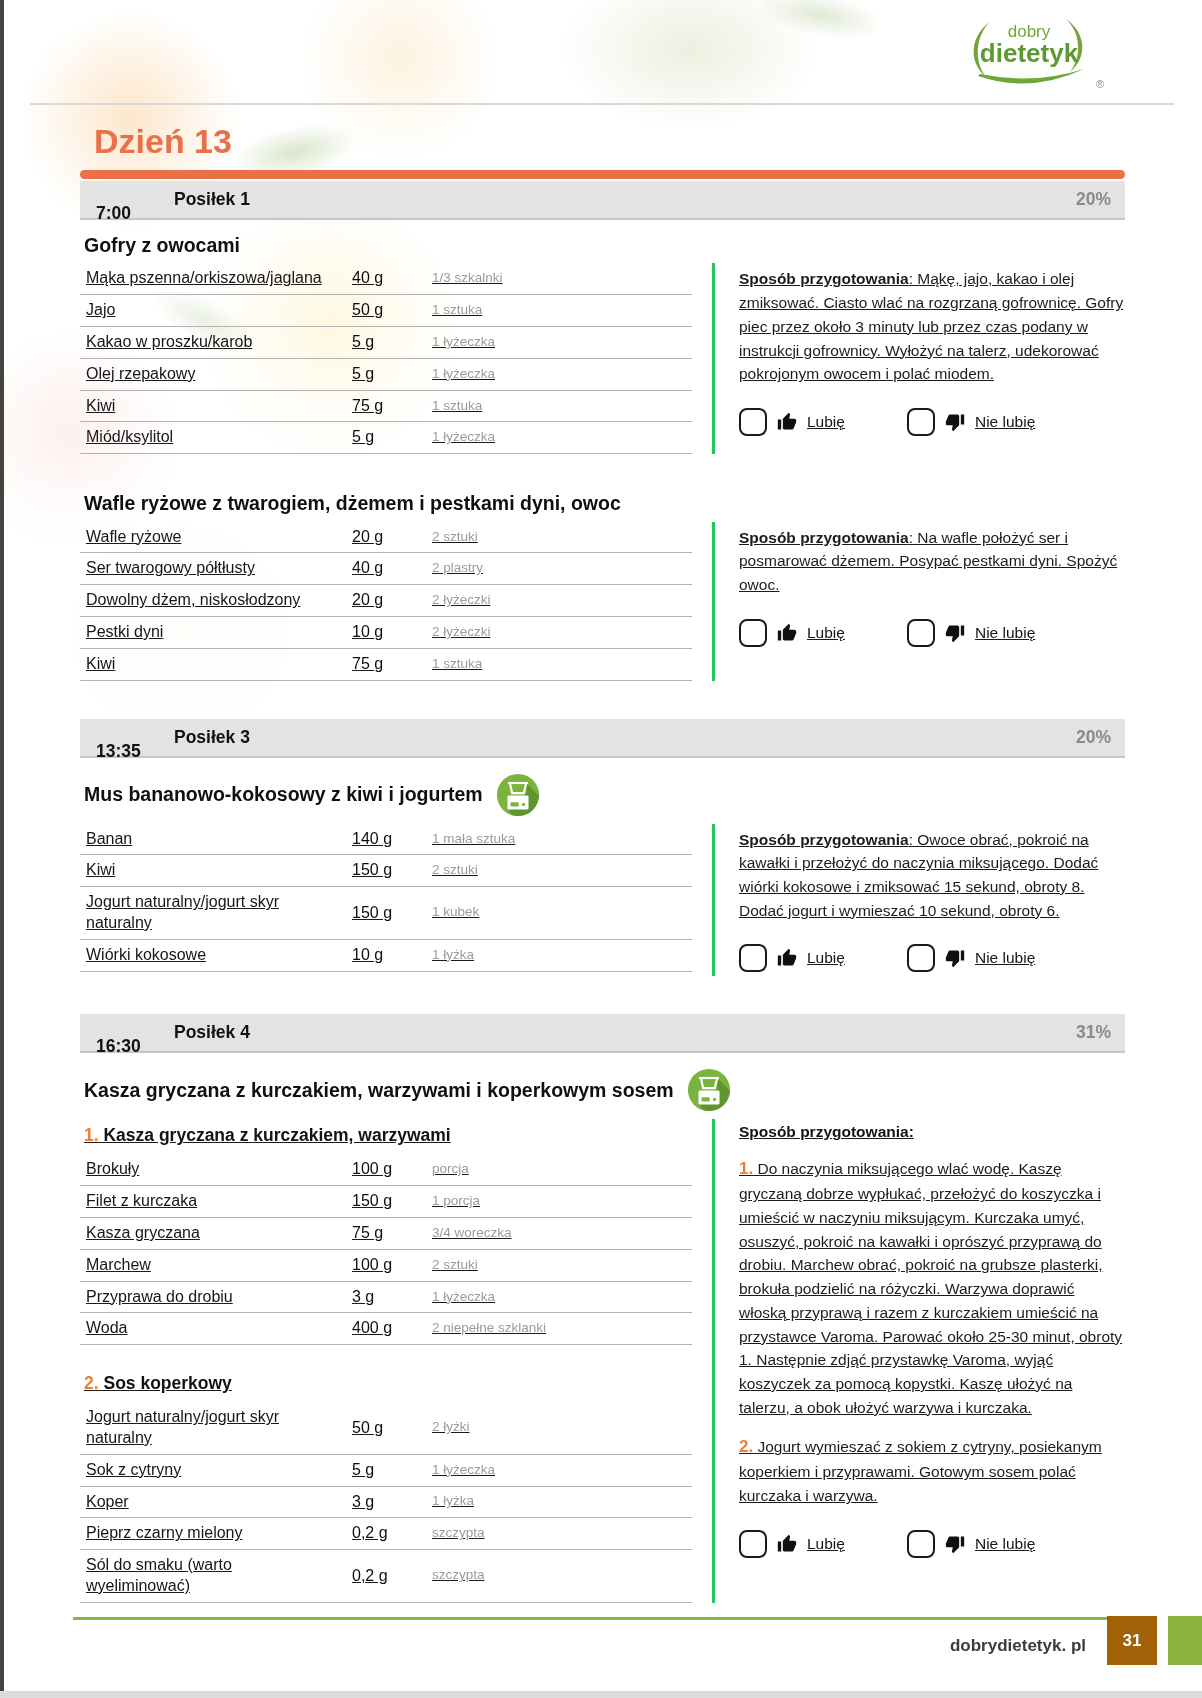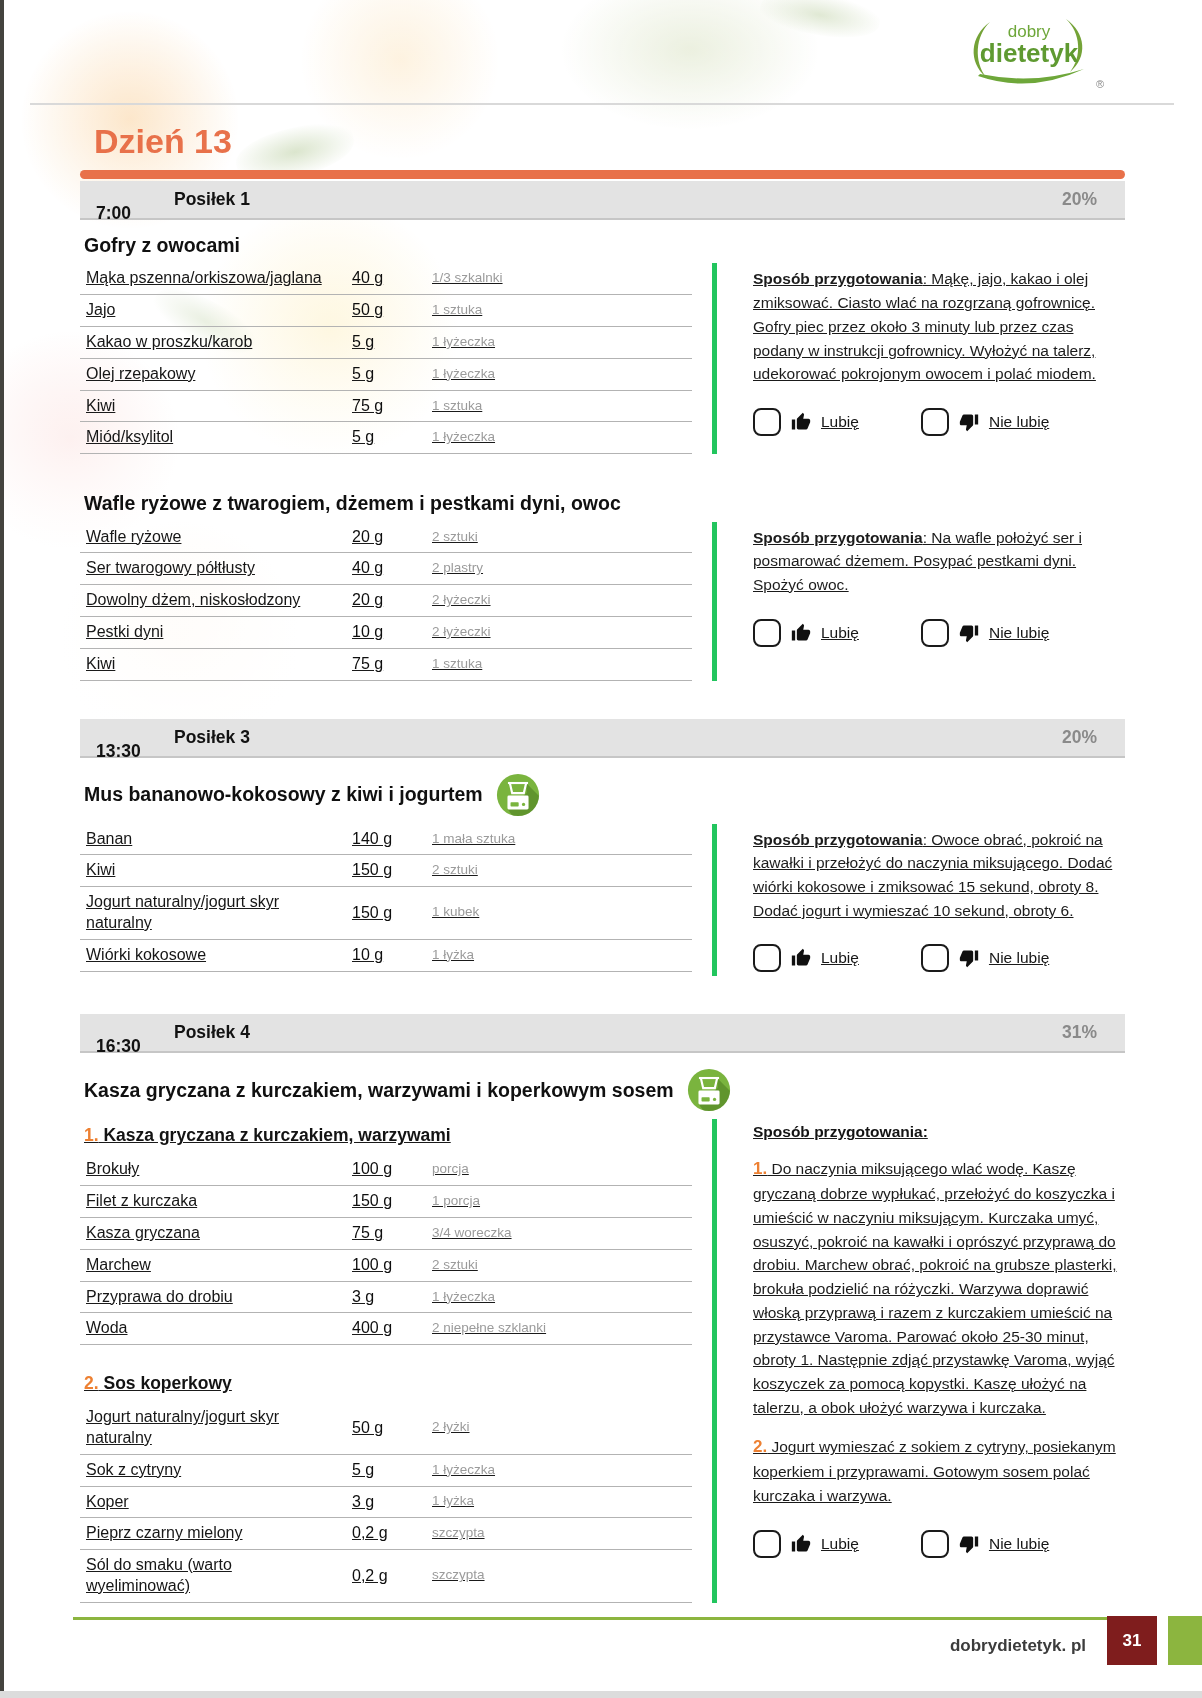--- a/index.html
+++ b/index.html
@@ -28,46 +28,46 @@
   
   .logo{position:absolute;right:86px;top:14px;z-index:3;}
   
   .content{position:absolute;left:80px;top:0;width:1045px;z-index:3;}
   h1.page-title{font-size:34px;line-height:1;font-weight:700;color:#e8714a;margin:124px 0 12px 14px;}
   .accent-bar{height:9px;background:#e8714a;border-radius:5px;margin-bottom:2px;}
   
   .meal{margin-bottom:38px;}
   .meal-header{height:37px;background:#e3e3e3;border-bottom:2px solid #c6c6c6;display:flex;align-items:center;font-size:17.5px;font-weight:700;color:#121212;}
   .meal-time{margin-left:16px;width:78px;flex:none;margin-top:28px;}
-  .meal-percent{margin-left:auto;margin-right:28px;color:#8a8a8a;}
+  .meal-percent{margin-left:auto;margin-right:14px;color:#8a8a8a;}
   .recipe-title{font-size:19.5px;font-weight:700;color:#101010;margin:14px 0 6px 4px;display:flex;align-items:center;gap:12px;line-height:1.2;}
   .tmx{flex:none;display:inline-flex;}
   .meal-body{display:flex;align-items:stretch;text-decoration:underline;}
   .ing-col{width:612px;flex:none;}
-  .method-col{flex:1;border-left:5px solid #22c55e;margin-left:20px;padding-left:36px;padding-bottom:4px;}
+  .method-col{flex:1;border-left:3px solid #22c55e;margin-left:20px;padding-left:24px;padding-bottom:4px;}
   .sub-heading{font-size:17.5px;font-weight:700;margin:6px 0 8px 4px;color:#131313;}
   .sub-heading.later{margin-top:28px;}
   .step-num{color:#ed8032;font-weight:700;}
   .ing-row{display:flex;align-items:center;border-bottom:1px solid #b3b3b3;padding:5px 0 5px 6px;font-size:16px;line-height:1.3;}
   .ing-name{width:252px;flex:none;color:#161616;}
   .ing-amount{width:80px;flex:none;margin-left:14px;color:#0e0e0e;}
   .ing-measure{flex:none;max-width:115px;color:#9b9b9b;font-size:13.5px;line-height:1.4;}
   .method-text{font-size:15.5px;line-height:1.53;color:#1c1c1c;margin:4px 0 0 0;}
   .method-head{font-size:15.5px;font-weight:700;margin:4px 0 0 0;color:#141414;}
   .method-step{font-size:15.5px;line-height:1.53;color:#1c1c1c;margin:15px 0 0 0;}
   .method-step .step-num{font-size:17px;}
   .vote-row{display:flex;gap:62px;margin-top:22px;}
   .vote{display:flex;align-items:center;gap:10px;cursor:pointer;}
   .checkbox{width:24px;height:24px;border:2.5px solid #1a1a1a;border-radius:8px;background:#fff;flex:none;}
   .thumb{width:20px;height:20px;fill:#101010;flex:none;}
   .vote-label{font-size:15.5px;color:#161616;}
   
   .footer-line{position:absolute;left:73px;top:1617px;width:1035px;height:3px;background:#8cb53f;z-index:3;}
   .footer-site{position:absolute;top:1636px;right:116px;font-size:17px;font-weight:700;color:#3c3c3c;z-index:3;}
-  .footer-page{position:absolute;left:1107px;top:1616px;width:50px;height:49px;background:#7f1d1d;color:#fff;
+  .footer-page{position:absolute;left:1107px;top:1616px;width:50px;height:49px;background:#a16207;color:#fff;
     font-size:17px;font-weight:700;display:flex;align-items:center;justify-content:center;z-index:3;}
   .footer-corner{position:absolute;left:1168px;top:1616px;width:34px;height:49px;background:#8cb53f;z-index:3;}
 </style>
 </head>
 <body>
 
 <div class="bg">
   <div class="blob b1"></div>
   <div class="blob b2"></div>
   <div class="blob b3"></div>
@@ -210,21 +210,21 @@
                   <path d="M15 3H6c-.83 0-1.54.5-1.84 1.22l-3.02 7.05c-.09.23-.14.47-.14.73v2c0 1.1.9 2 2 2h6.31l-.95 4.57-.03.32c0 .41.17.79.44 1.06L9.83 23l6.59-6.59c.36-.36.58-.86.58-1.41V5c0-1.1-.9-2-2-2zm4 0v12h4V3h-4z"></path>
                 </svg>
       <span class="vote-label">Nie lubię</span>
     </div>
   </div>
           </div>
     </div>
       </section>
       <section class="meal">
     <div class="meal-header">
-      <span class="meal-time">13:30</span>
+      <span class="meal-time">13:35</span>
       <span class="meal-name">Posiłek 3</span>
       <span class="meal-percent">20%</span>
     </div>
     <h2 class="recipe-title">
       <span>Mus bananowo-kokosowy z kiwi i jogurtem</span>
           <span class="tmx">
   <svg viewBox="0 0 48 48" width="46" height="46">
     <defs>
                 <clipPath id="tmxclip2">
                   <circle cx="24" cy="24" r="22"></circle>

